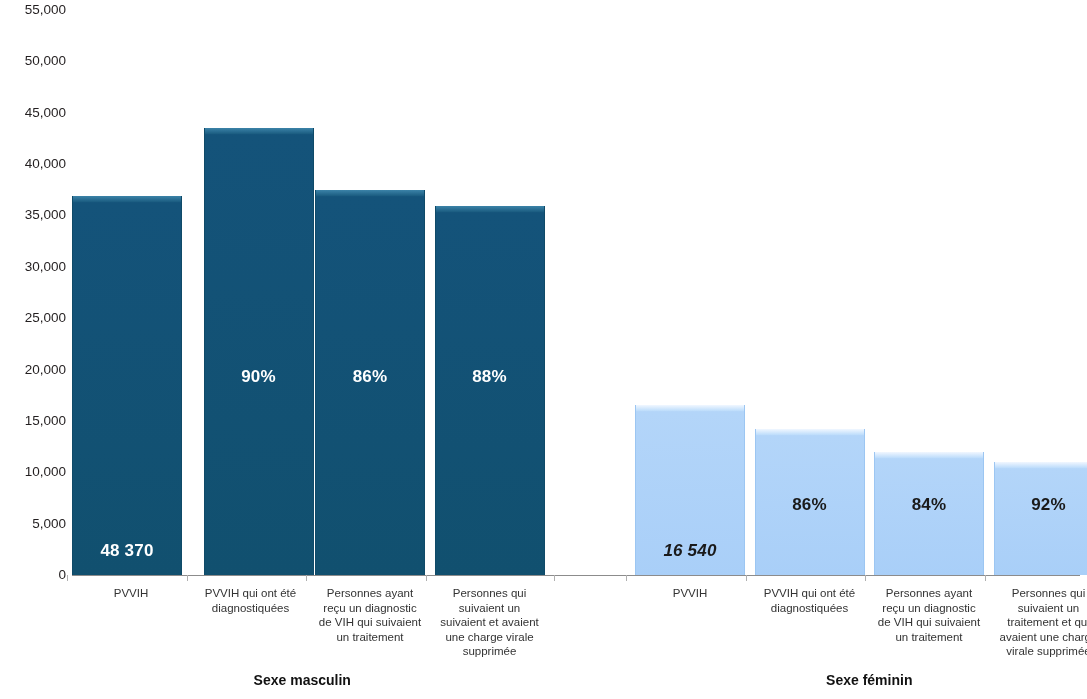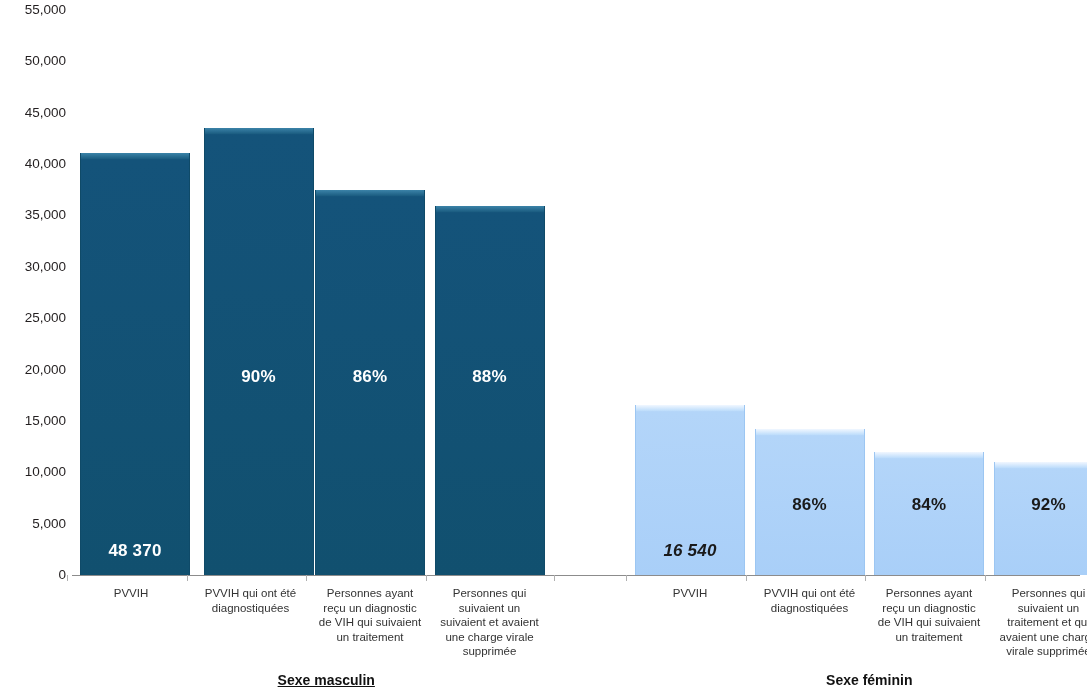--- a/index.html
+++ b/index.html
@@ -114,21 +114,21 @@
       <div class="ytick" style="top: 318.182px;">25,000</div>
       <div class="ytick" style="top: 266.818px;">30,000</div>
       <div class="ytick" style="top: 215.455px;">35,000</div>
       <div class="ytick" style="top: 164.091px;">40,000</div>
       <div class="ytick" style="top: 112.727px;">45,000</div>
       <div class="ytick" style="top: 61.3636px;">50,000</div>
       <div class="ytick" style="top: 10px;">55,000</div>
     </div>
   <div class="axis-line"></div>
   <div id="plotarea" class="plot">
-      <div class="bar dark" style="left: 8px; width: 110px; height: 422px;">
+      <div class="bar dark" style="left: 0; width: 110px; height: 379px;">
         <div class="barlabel ondark" style="bottom: 16px;">48 370</div>
       </div>
       <div class="bar dark" style="left: 123.5px; width: 110px; height: 447.172px; margin-left: 8px;">
         <div class="barlabel ondark" style="bottom: 190px;">90%</div>
       </div>
       <div class="bar dark" style="left: 243px; width: 110px; height: 384.611px;">
         <div class="barlabel ondark" style="bottom: 190px;">86%</div>
       </div>
       <div class="bar dark" style="left: 362.5px; width: 110px; height: 369.202px;">
         <div class="barlabel ondark" style="bottom: 190px;">88%</div>
@@ -182,21 +182,21 @@
       </div>
       <div class="catlabel" style="left: 984.5px; width: 128px;">
         <div>Personnes qui</div>
         <div>suivaient un</div>
         <div>traitement et qui</div>
         <div>avaient une charge</div>
         <div>virale supprimée</div>
       </div>
     </div>
   <div id="grouptitles">
-      <div class="grouptitle" style="left: 92px; width: 468.5px; text-decoration: underline;">Sexe masculin</div>
+      <div class="grouptitle" style="left: 68px; width: 468.5px;">Sexe masculin</div>
       <div class="grouptitle" style="left: 635px; width: 468.5px;">Sexe féminin</div>
     </div>
   <div id="tickmarks">
       <div class="xtickmark" style="left: 67px;"></div>
       <div class="xtickmark" style="left: 186.5px;"></div>
       <div class="xtickmark" style="left: 306px;"></div>
       <div class="xtickmark" style="left: 425.5px;"></div>
       <div class="xtickmark" style="left: 553.5px;"></div>
       <div class="xtickmark" style="left: 626px;"></div>
       <div class="xtickmark" style="left: 745.5px;"></div>

